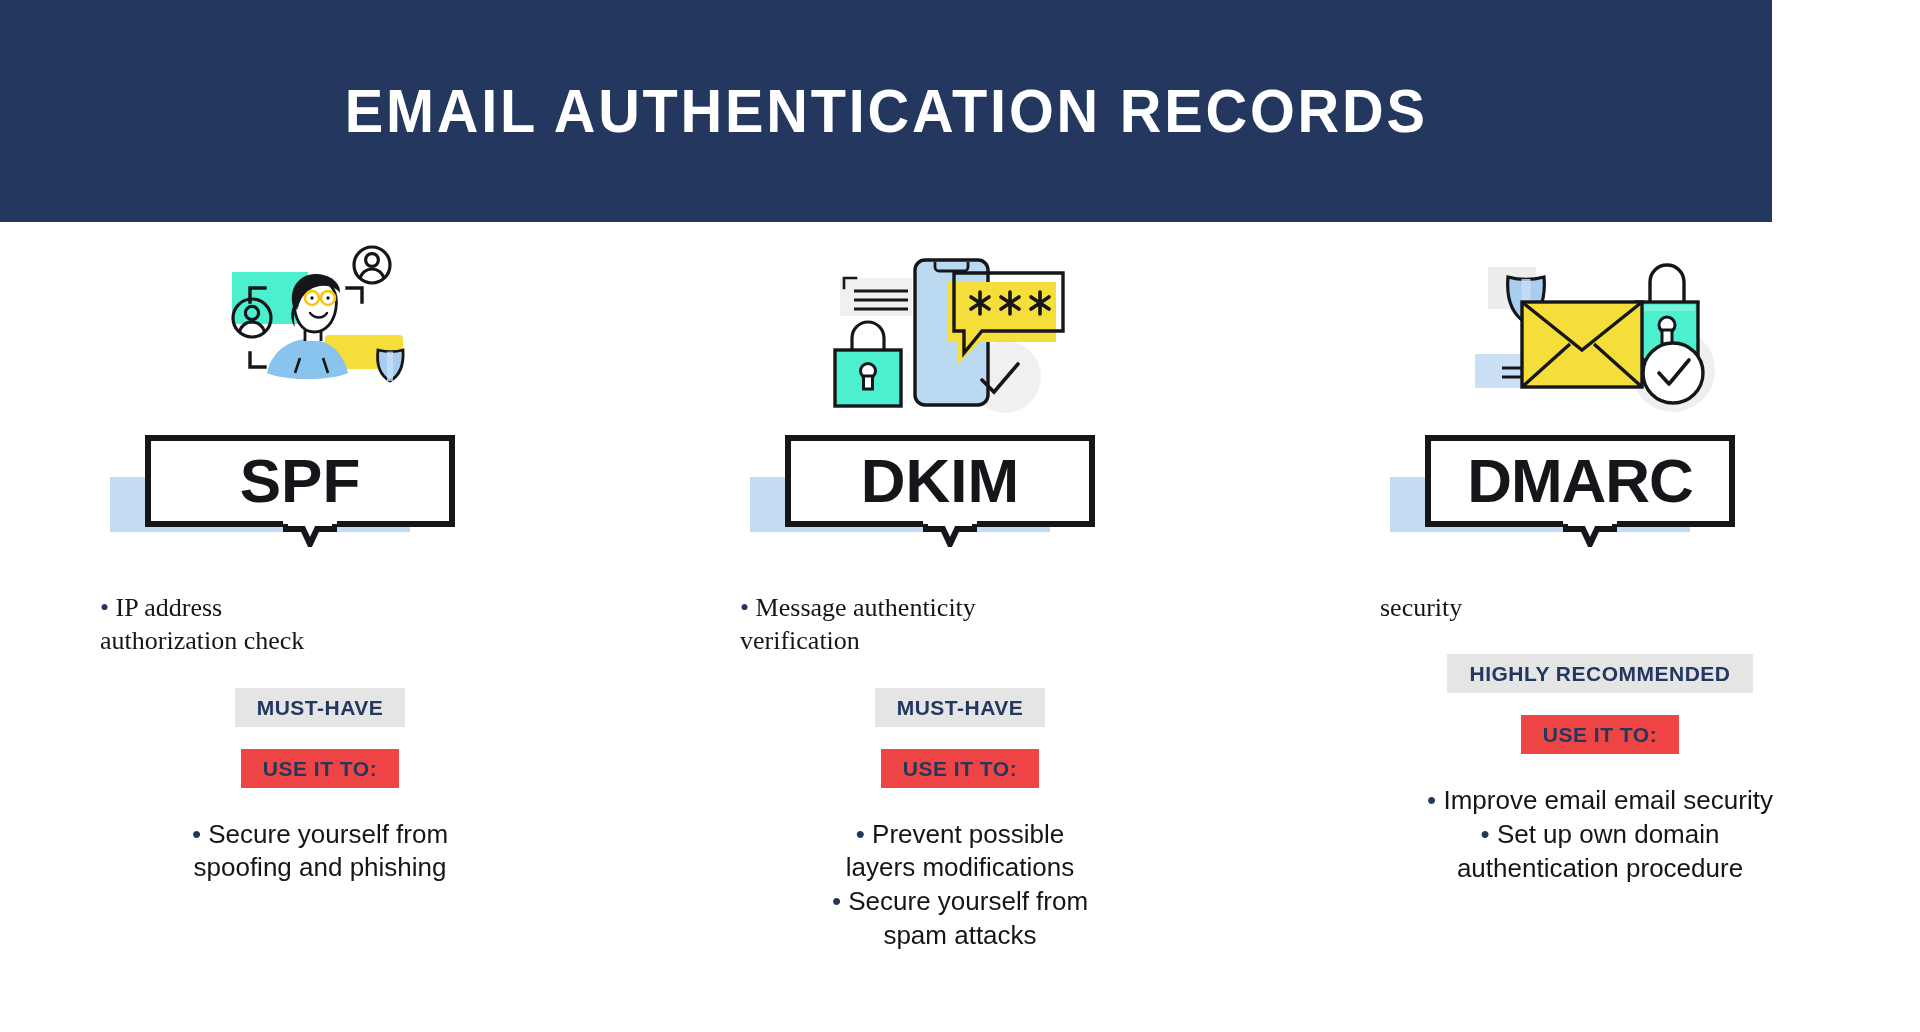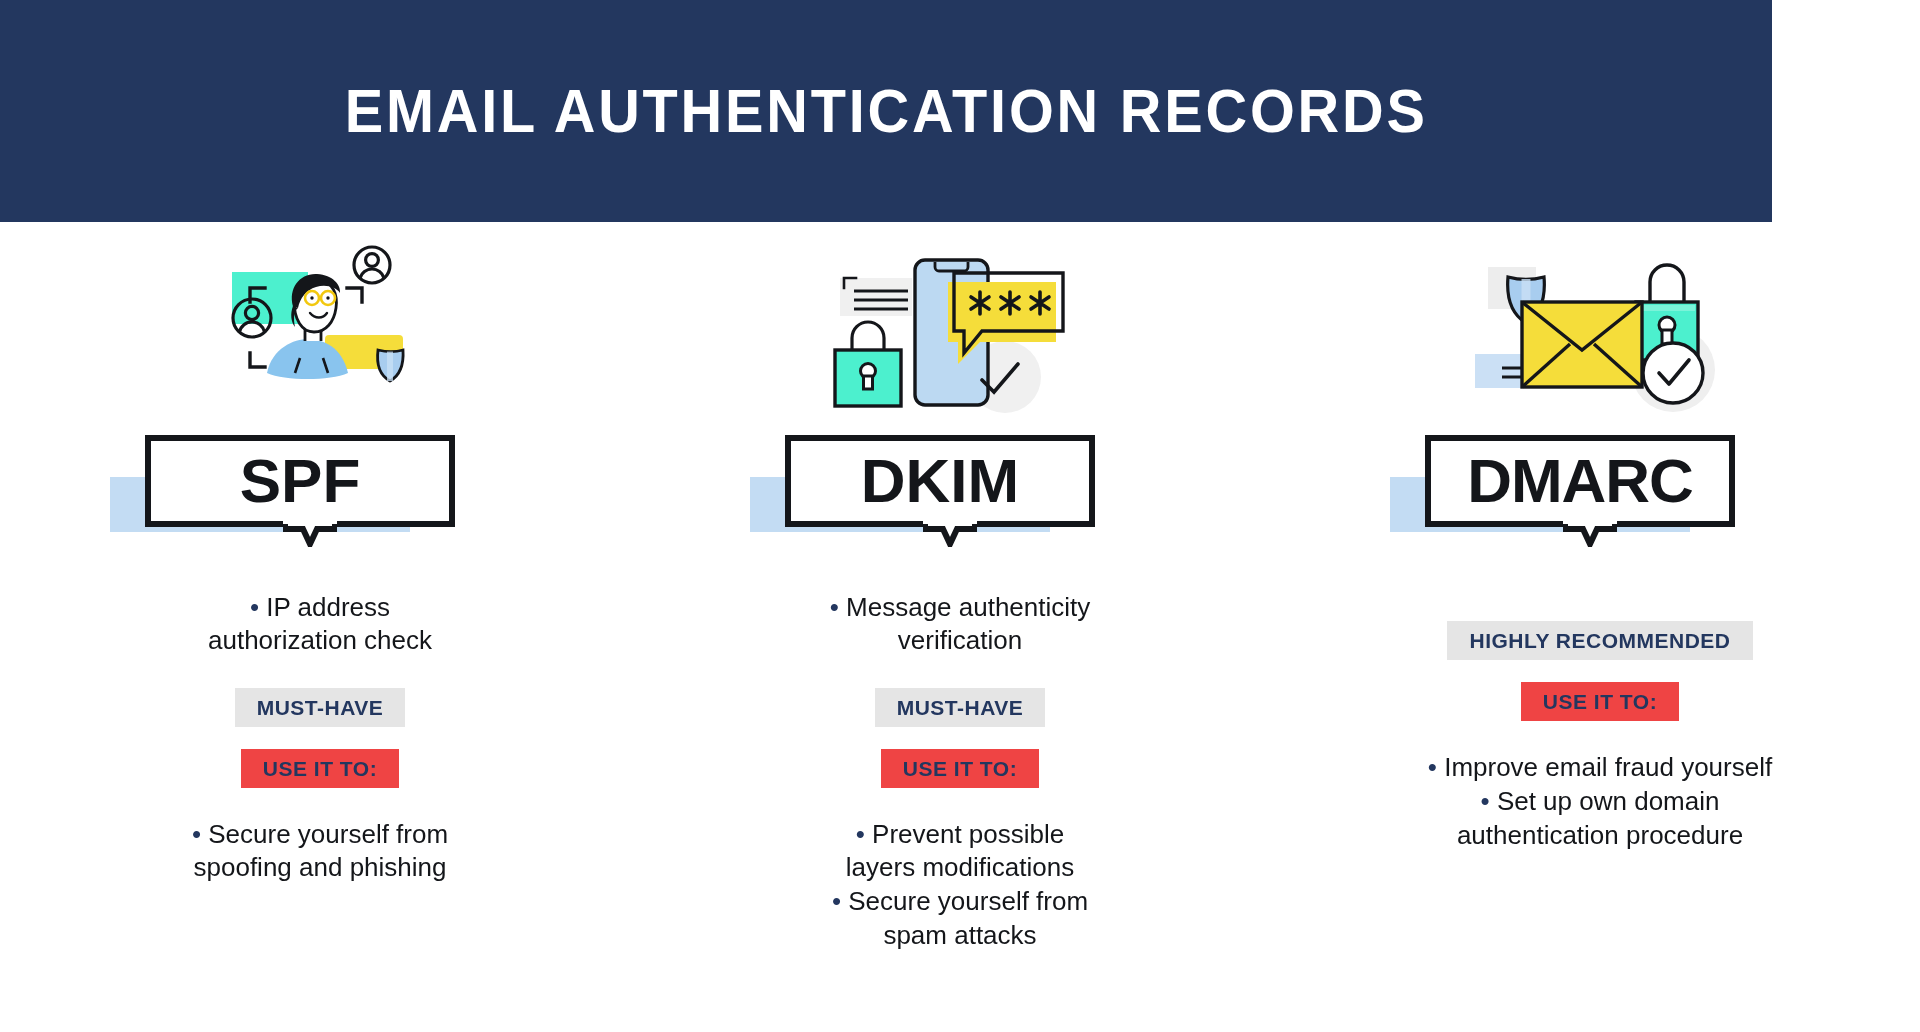--- a/index.html
+++ b/index.html
@@ -114,25 +114,25 @@
     letter-spacing: 0px;
     line-height: 1;
     white-space: nowrap;
   }
   .plate-label.narrow { letter-spacing: -1px; text-align: center; }
 
   
   .feature-list {
     margin-top: 44px;
     width: 440px;
-    text-align: center;
+    text-align: left;
     font-size: 26px;
     line-height: 1.28;
     color: #14161A;
-    font-family: Liberation Sans, sans-serif;
+    font-family: Liberation Serif, serif;
   }
   .feature-item { margin: 0; }
   .bullet { color: #23375F; font-size: 26px; }
 
   .badges {
     margin-top: 30px;
     display: flex;
     flex-direction: column;
     align-items: center;
   }
@@ -395,31 +395,34 @@
       <div class="plate">
         <span class="plate-label narrow">DMARC</span>
       </div>
       <svg class="plate-tail" viewBox="0 0 54 26">
         <path d="M0 0 L54 0 L54 8 L34 8 L27 22 L20 8 L0 8 Z" fill="#ffffff"></path>
         <path d="M2 3 L2 8 L20 8 L27 23 L34 8 L52 8 L52 3" fill="none" stroke="#14161A" stroke-width="6" stroke-linejoin="miter"></path>
       </svg>
     </div>
 
     <div class="feature-list">
+      <p class="feature-item">
+        <span>security</span>
+      </p>
     </div>
 
     <div class="badges">
       <div class="badge badge-status">HIGHLY RECOMMENDED</div>
       <div class="badge badge-use">USE IT TO:</div>
     </div>
 
     <div class="use-list">
       <p class="use-item">
         <span class="bullet">•</span>
-        <span>Improve email fraud yourself</span>
+        <span>Improve email email security</span>
       </p>
       <p class="use-item">
         <span class="bullet">•</span>
         <span>Set up own domain</span>
       </p>
       <p class="use-item">
         <span>authentication procedure</span>
       </p>
     </div>
   </div>

